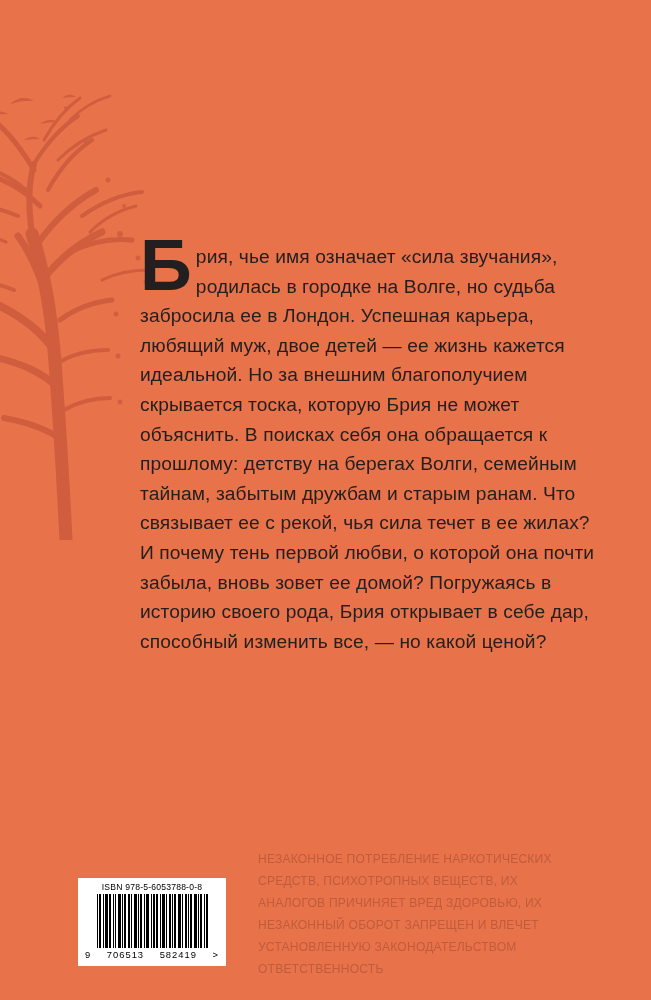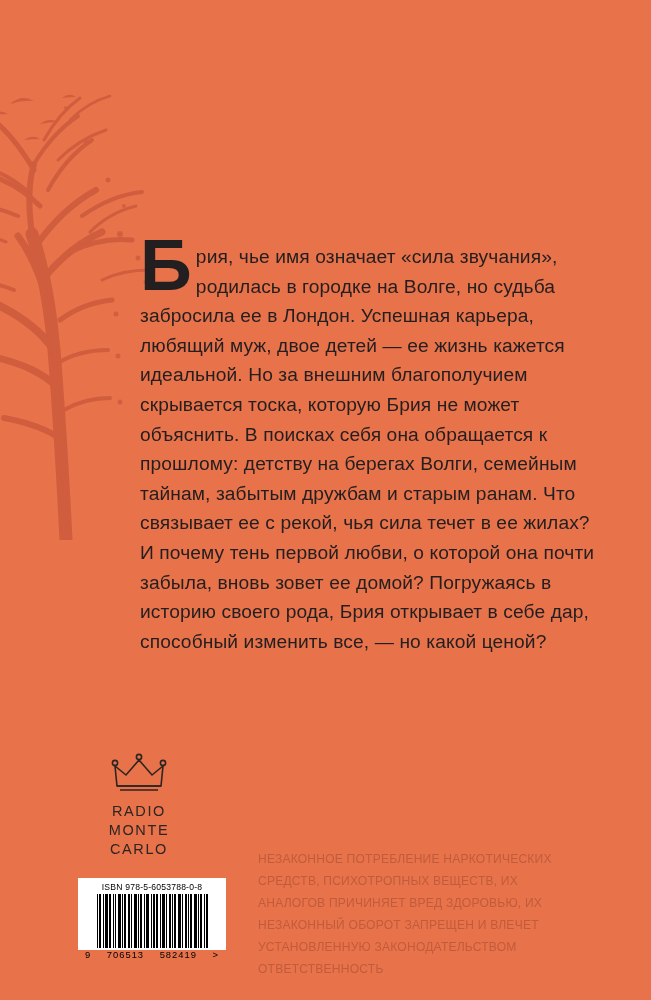--- a/index.html
+++ b/index.html
@@ -75,21 +75,21 @@
   }
   .publisher-name span {
     display: block;
   }
   
   .barcode-box {
     position: absolute;
     left: 78px;
     top: 878px;
     width: 148px;
-    height: 72px;
+    height: 88px;
     background: #ffffff;
     padding: 4px 5px 3px 5px;
     box-sizing: border-box;
   }
   .isbn-text {
     font-size: 8.6px;
     color: #000;
     text-align: center;
     letter-spacing: 0.2px;
     font-family: "Liberation Sans", sans-serif;
@@ -195,37 +195,20 @@
         <circle cx="20" cy="398" r="2.5"></circle>
         <circle cx="12" cy="286" r="2.5"></circle>
       </g>
     </svg>
   </div>
 
   <div class="blurb">
     <span class="dropcap">Б</span><span>рия, чье имя означает «сила звучания», родилась в городке на Волге, но судьба забросила ее в Лондон. Успешная карьера, любящий муж, двое детей — ее жизнь кажется идеальной. Но за внешним благополучием скрывается тоска, которую Брия не может объяснить. В поисках себя она обращается к прошлому: детству на берегах Волги, семейным тайнам, забытым дружбам и старым ранам. Что связывает ее с рекой, чья сила течет в ее жилах? И почему тень первой любви, о которой она почти забыла, вновь зовет ее домой? Погружаясь в историю своего рода, Брия открывает в себе дар, способный изменить все, — но какой ценой?</span>
   </div>
 
-  <div class="publisher">
-    <svg class="crown" width="60" height="42" viewBox="0 0 60 42" xmlns="http://www.w3.org/2000/svg">
-      <g fill="none" stroke="#2c2522" stroke-width="1.6">
-        <path d="M8 34 L6 14 L17 23 L30 8 L43 23 L54 14 L52 34 Z"></path>
-        <path d="M8 34 L52 34"></path>
-        <circle cx="6" cy="11" r="2.6"></circle>
-        <circle cx="54" cy="11" r="2.6"></circle>
-        <circle cx="30" cy="5" r="2.6"></circle>
-        <path d="M11 38 L49 38"></path>
-      </g>
-    </svg>
-    <div class="publisher-name">
-      <span>RADIO</span>
-      <span>MONTE</span>
-      <span>CARLO</span>
-    </div>
-  </div>
 
   <div class="barcode-box">
     <div class="isbn-text">ISBN 978-5-6053788-0-8</div>
     <div class="bars">
       <i style="width:1px"></i>
         <i style="width:1px;background:#fff"></i>
         <i style="width:2px"></i>
         <i style="width:2px;background:#fff"></i>
       <i style="width:1px"></i>
         <i style="width:1px;background:#fff"></i>

